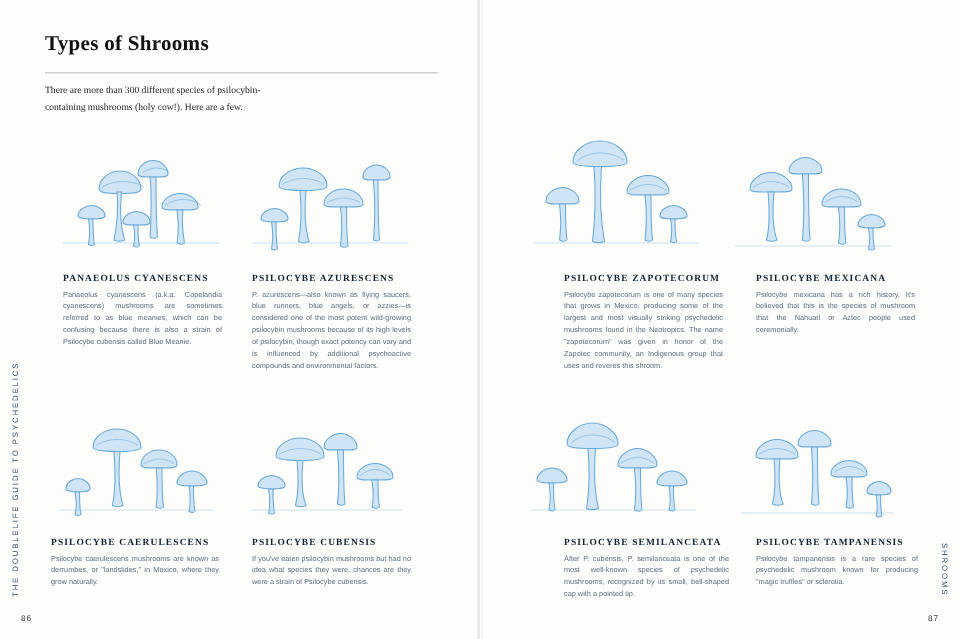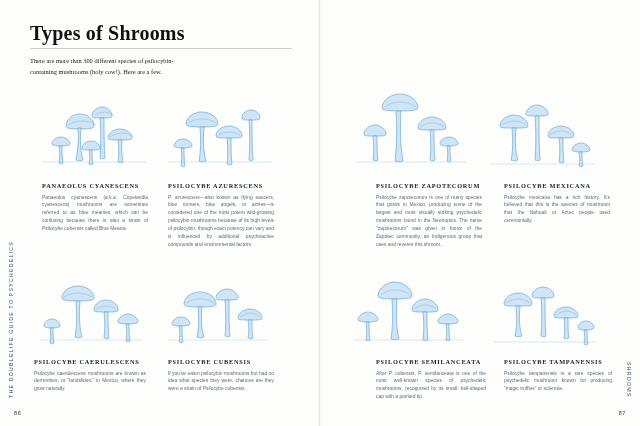--- a/index.html
+++ b/index.html
@@ -85,21 +85,21 @@
     letter-spacing: 0.6px;
   }
   .folio-left { left: 14px; }
   .folio-right { right: 14px; }
 
   .title {
     position: absolute;
     left: 30px;
     top: 22px;
     font-family: "Liberation Serif", serif;
-    font-size: 20px;
+    font-size: 14px;
     font-weight: bold;
     color: #111111;
     letter-spacing: 0.2px;
   }
   .title-rule {
     position: absolute;
     left: 30px;
     top: 48px;
     width: 262px;
     height: 1px;

